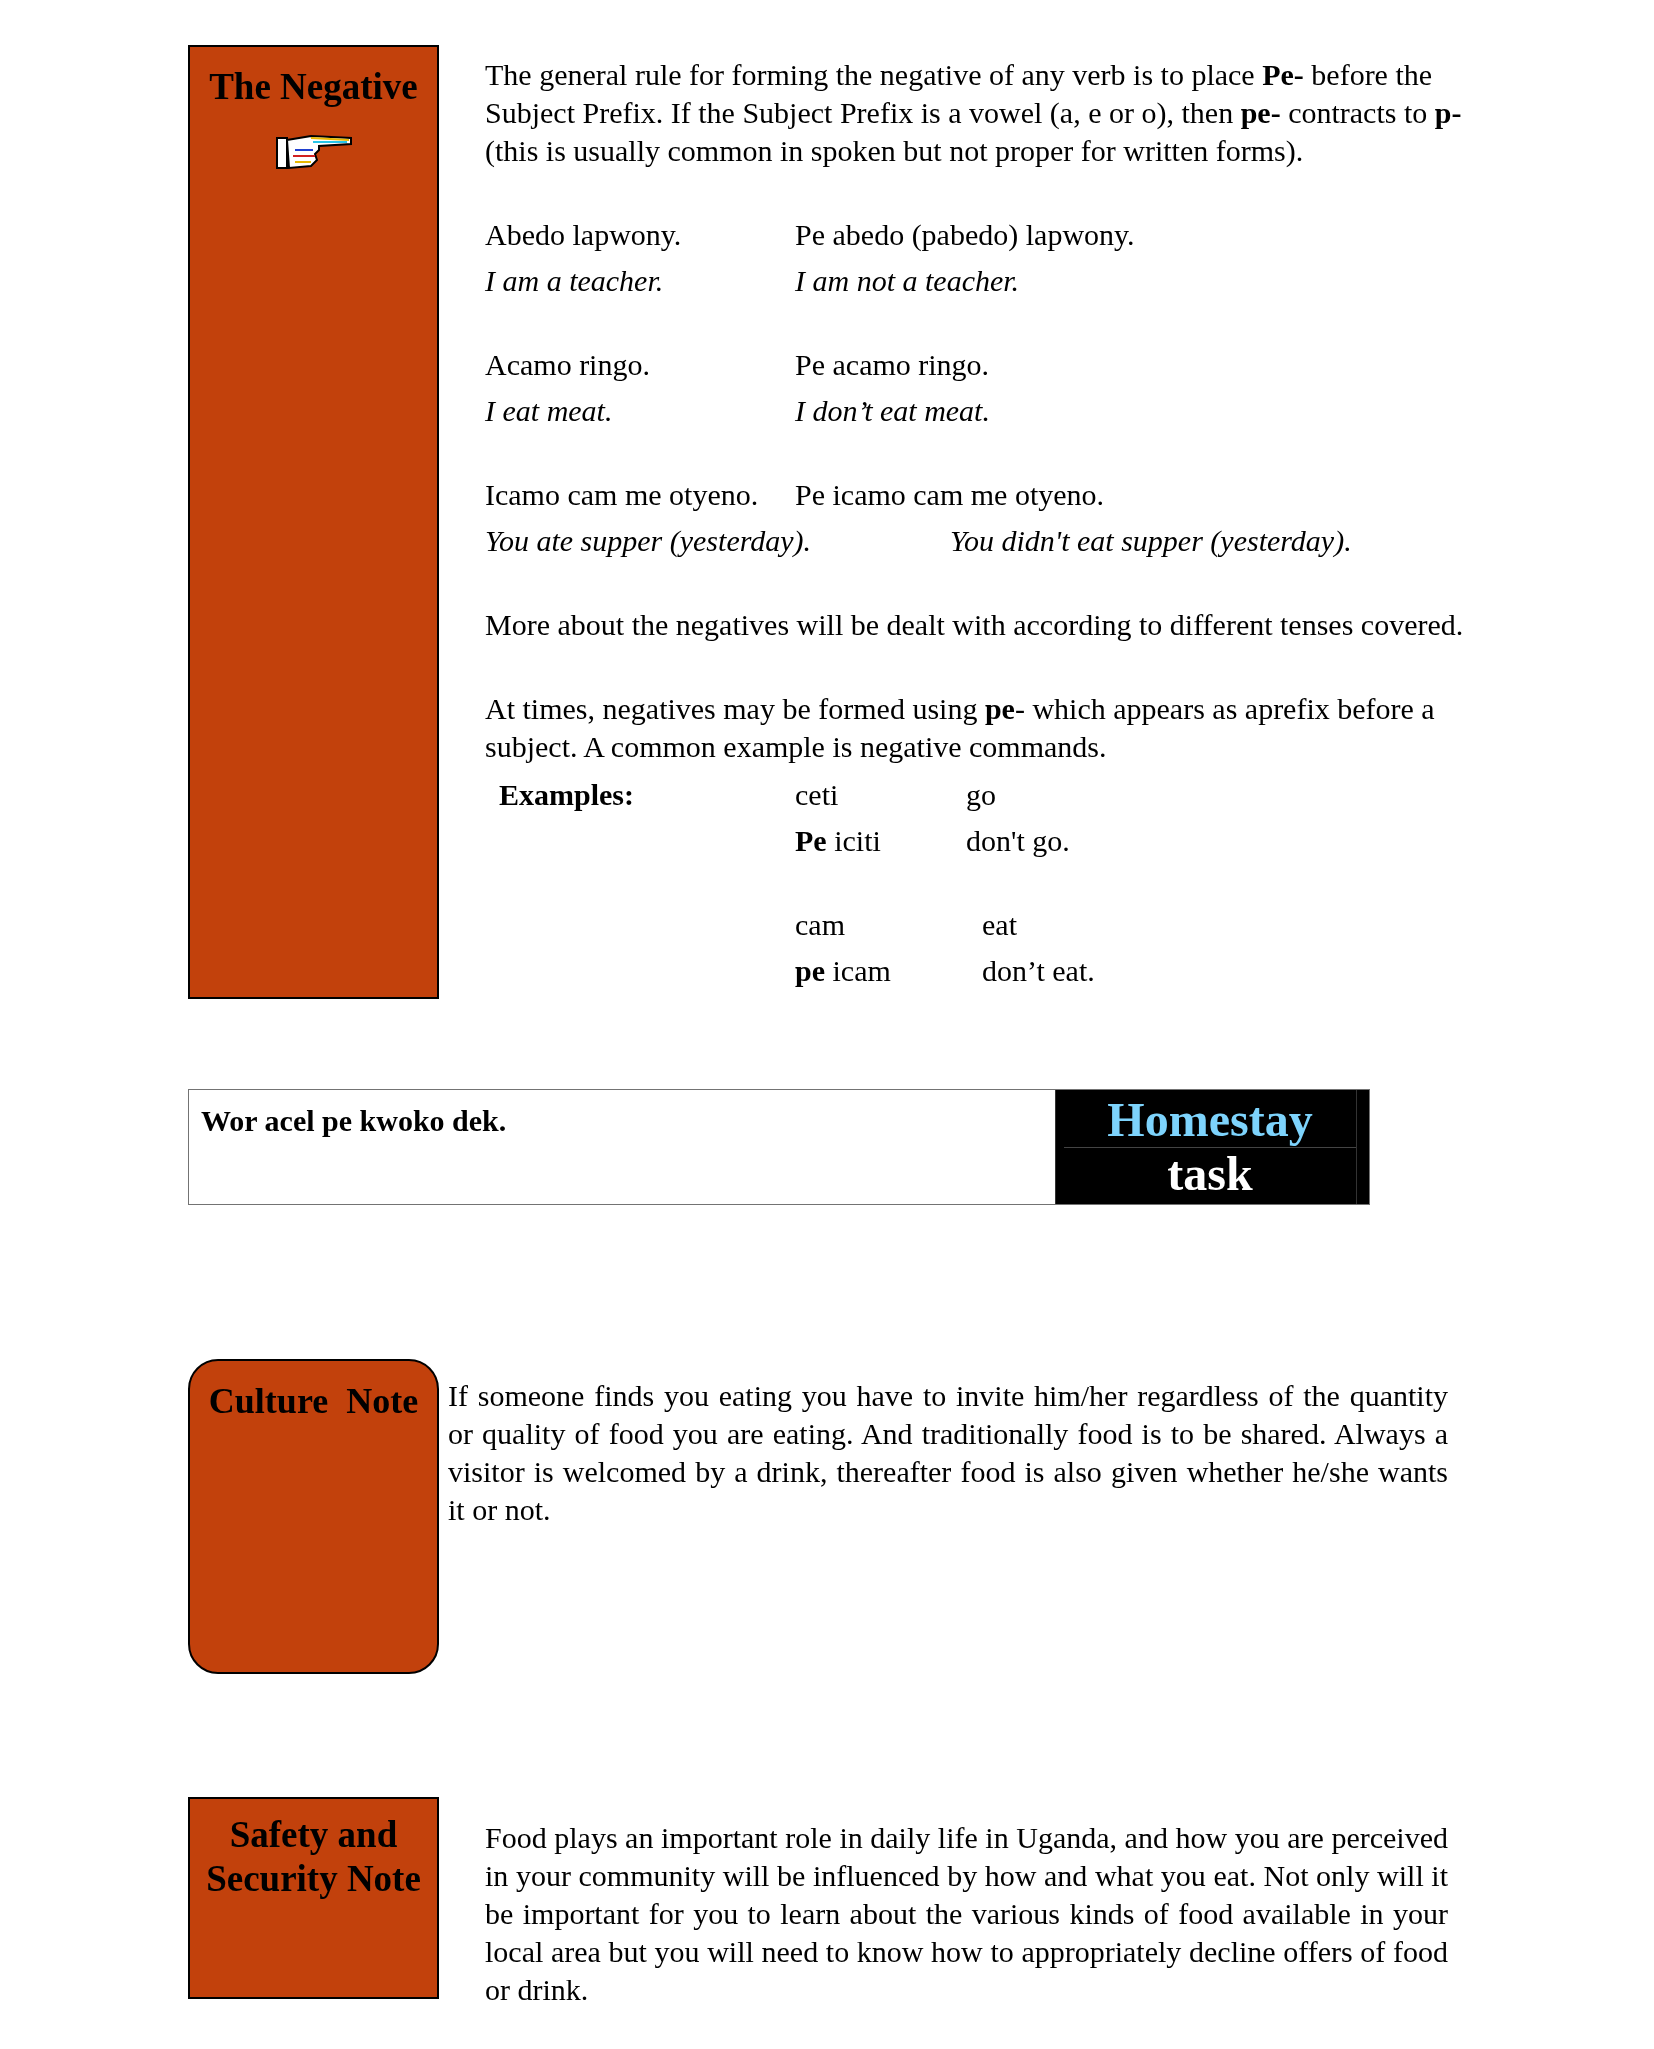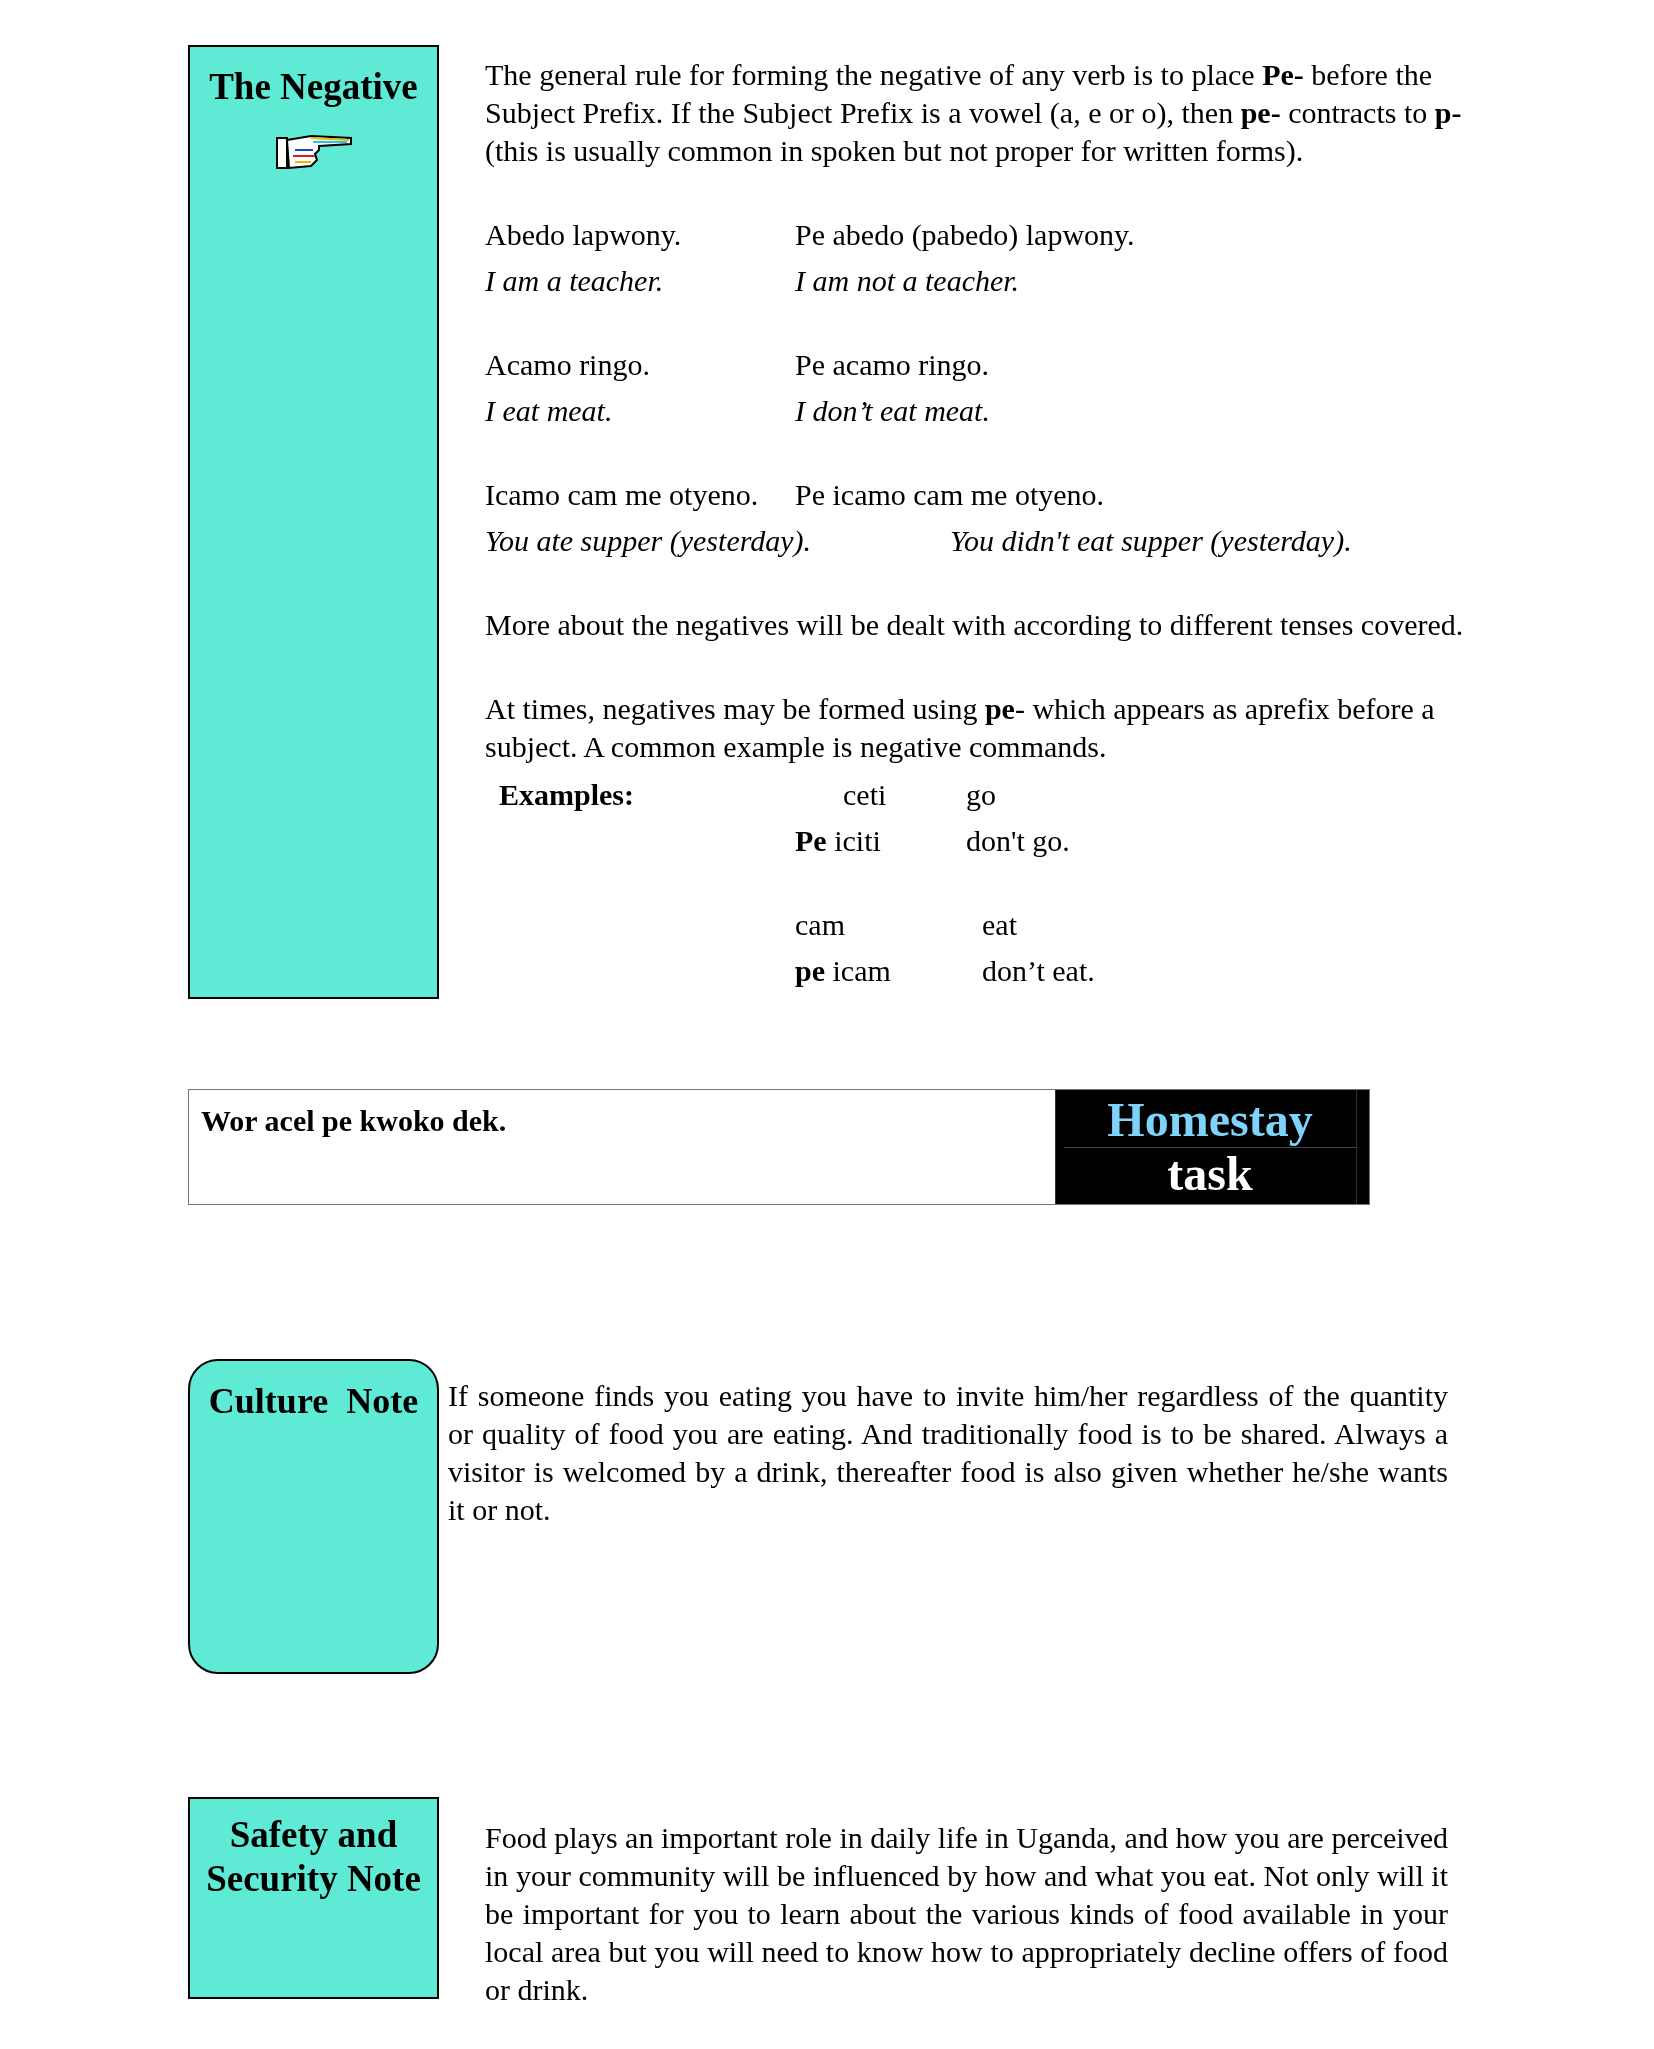--- a/index.html
+++ b/index.html
@@ -1,19 +1,19 @@
 <!DOCTYPE html>
 <html><head>
 <meta charset="utf-8">
 <style>
   html, body { margin:0; padding:0; background:#ffffff; }
   body { width:1654px; height:2049px; position:relative; overflow:hidden;
          font-family:"Liberation Serif", serif; color:#000; }
   .abs { position:absolute; }
-  .side-box { position:absolute; border:2px solid #000; box-sizing:border-box; background:#5eead4; }
+  .side-box { position:absolute; border:2px solid #000; box-sizing:border-box; background:#c2410c; }
   .side-title { font-family:"Liberation Serif", serif; font-weight:bold; font-size:37px;
                 text-align:center; line-height:44px; }
   .body-text { font-size:30px; line-height:38px; }
   .para { margin:0; }
   .it { font-style:italic; }
   b { font-weight:bold; }
   .row { position:absolute; font-size:30px; line-height:38px; white-space:nowrap; }
 
   
   #homestay { position:absolute; left:188px; top:1089px; width:1182px; height:116px;
@@ -67,21 +67,21 @@
 <div class="row" style="left:795px; top:476px;">Pe icamo cam me otyeno.</div>
 <div class="row it" style="left:485px; top:522px;">You ate supper (yesterday).</div>
 <div class="row it" style="left:950px; top:522px;">You didn't eat supper (yesterday).</div>
 
 <div class="abs body-text" style="left:485px; top:606px; width:980px;">More about the negatives will be dealt with according to different tenses covered.</div>
 <div class="abs body-text" style="left:485px; top:690px; width:980px;">
   <span>At times,  negatives may be formed using </span><b>pe</b><span>- which appears as aprefix before a subject.  A common example is negative commands.</span>
 </div>
 
 <div class="row" style="left:499px; top:776px; font-weight:bold;">Examples:</div>
-<div class="row" style="left:843px; top:776px;">ceti</div>
+<div class="row" style="left:795px; top:776px;">ceti</div>
 <div class="row" style="left:966px; top:776px;">go</div>
 <div class="row" style="left:795px; top:822px;"><b>Pe</b><span style="white-space:pre;"> iciti</span></div>
 <div class="row" style="left:966px; top:822px;">don't go.</div>
 
 <div class="row" style="left:795px; top:906px;">cam</div>
 <div class="row" style="left:982px; top:906px;">eat</div>
 <div class="row" style="left:795px; top:952px;"><b>pe</b><span> icam</span></div>
 <div class="row" style="left:982px; top:952px;">don’t eat.</div>
 
 <div id="homestay">

